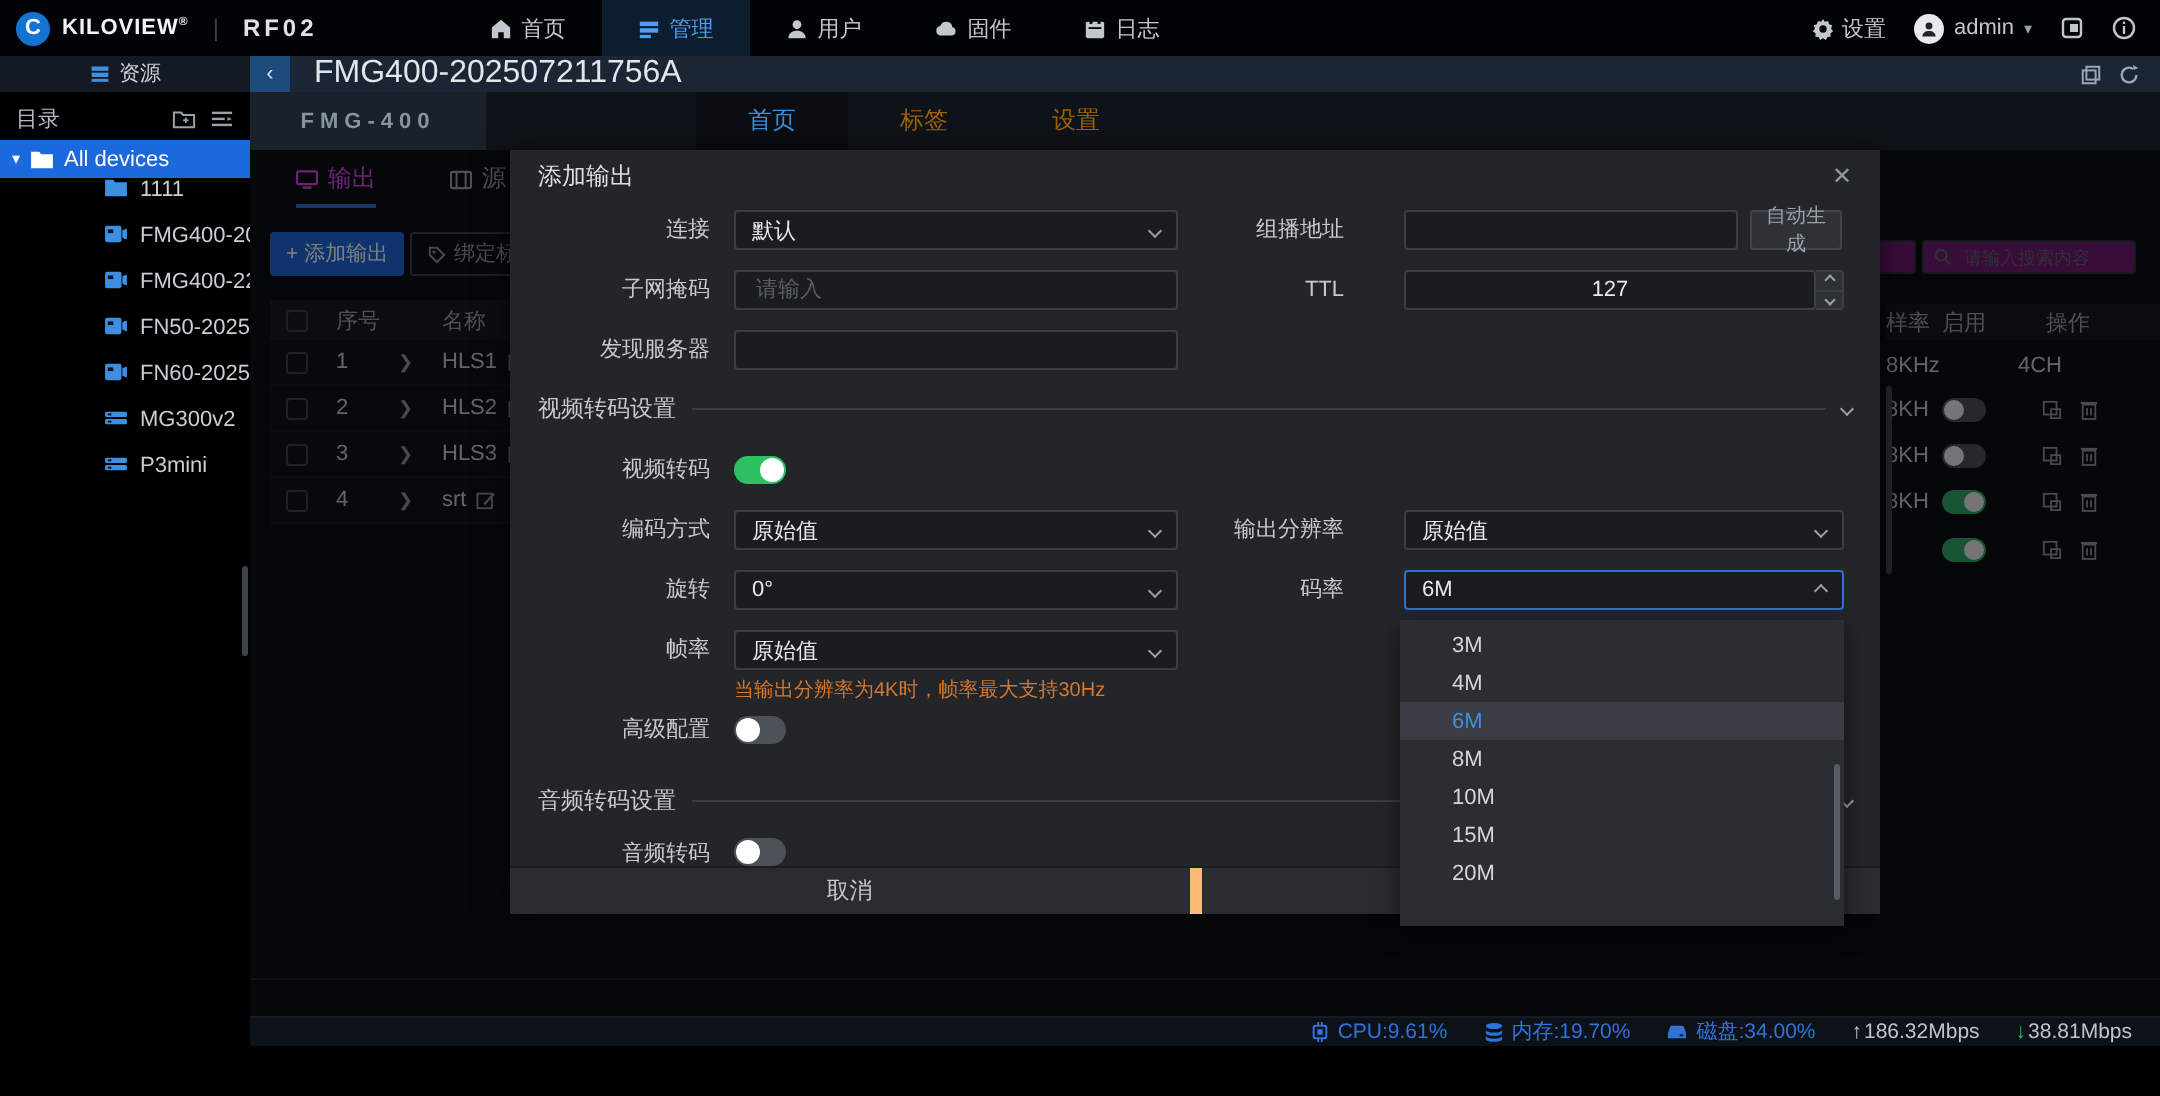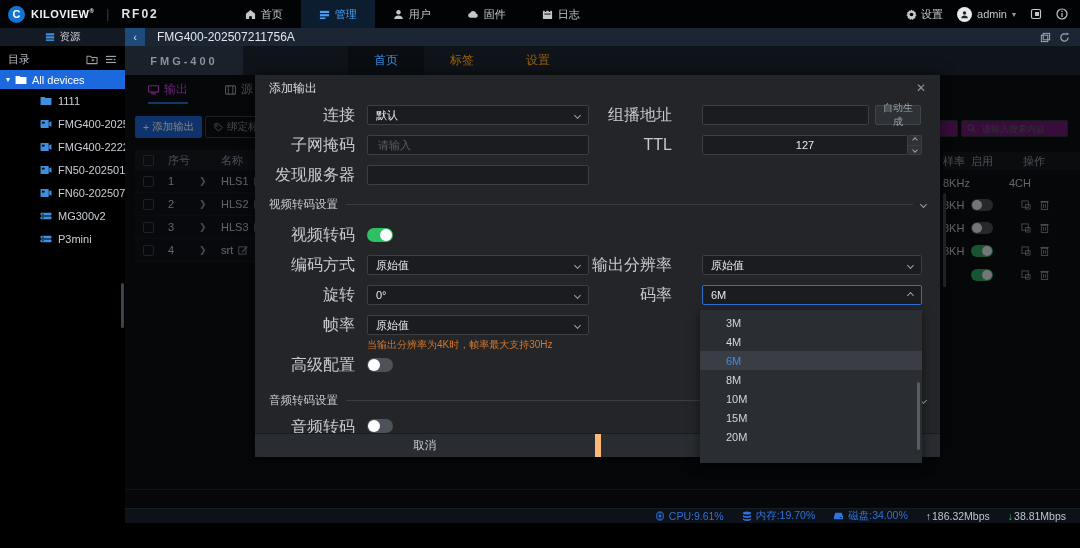--- a/index.html
+++ b/index.html
@@ -24,33 +24,33 @@
   .nav-item.active{background:#0d1d30;color:#4a9ff5;}
   .nav-item.active svg{color:#4a9ff5;}
   .top-right{margin-left:auto;display:flex;align-items:center;gap:14px;padding-right:12px;font-size:11px;color:#c2c7cd;}
   .avatar{width:15px;height:15px;border-radius:50%;background:#e8eaec;display:flex;align-items:center;justify-content:center;}
   .caret-txt{font-size:8px;color:#9aa1a9;}
 
   
   .crumbbar{position:absolute;left:125px;top:28px;width:955px;height:18px;background:#1b2533;display:flex;align-items:center;}
   .backbtn{width:20px;height:18px;background:#1d4b7c;color:#cfe2f5;display:flex;align-items:center;justify-content:center;
     font-size:11px;cursor:pointer;}
-  .crumb-title{margin-left:12px;font-size:12px;color:#e2e6ea;}
+  .crumb-title{margin-left:12px;font-size:16px;color:#e2e6ea;}
   .crumb-icons{margin-left:auto;display:flex;gap:8px;padding-right:10px;color:#9aa6b4;}
 
   
   .sidebar{position:absolute;left:0;top:28px;width:125px;bottom:0;background:#000;}
   .side-head{height:18px;background:#141a24;display:flex;align-items:center;justify-content:center;gap:5px;
     font-size:10.5px;color:#ccd1d7;}
   .side-sub{height:22px;display:flex;align-items:center;padding:0 8px;font-size:11px;color:#b4bac1;margin-top:2px;}
   .side-sub .spacer{flex:1;}
   .side-sub svg{color:#9aa1a9;margin-left:7px;cursor:pointer;}
   .tree-root{height:19px;background:#1c68dd;color:#fff;display:flex;align-items:center;gap:5px;
     padding-left:6px;font-size:11px;cursor:pointer;}
-  .tree-item{height:23px;display:flex;align-items:center;gap:6px;padding-left:40px;font-size:11px;color:#c9ced4;cursor:pointer;}
+  .tree-item{height:23px;display:flex;align-items:flex-start;gap:6px;padding-left:40px;font-size:11px;color:#c9ced4;cursor:pointer;margin-left:12px;}
   .tree-item svg{color:#3f8fe0;flex:none;}
   .tree-item .lbl{white-space:nowrap;overflow:hidden;}
   .side-scroll{position:absolute;right:1px;top:255px;width:3px;height:45px;background:#3c434c;border-radius:2px;}
 
   
   .devicebar{position:absolute;left:125px;top:46px;right:0;height:29px;background:#0f141a;display:flex;align-items:stretch;}
   .dev-chip{width:118px;background:#1a212a;color:#8793a0;display:flex;align-items:center;justify-content:center;
     font-size:11px;letter-spacing:3px;font-weight:bold;}
   .dev-tab{width:76px;display:flex;align-items:center;justify-content:center;font-size:12px;color:#a16207;cursor:pointer;}
   .dev-tab.active{color:#3d8fe0;background:#0a0e13;}
@@ -90,21 +90,21 @@
   .rs-icons{display:flex;gap:9px;color:#8d959f;}
   .content-scroll{position:absolute;left:818px;top:118px;width:3px;height:94px;background:#4a5058;border-radius:2px;}
   .bottom-line{position:absolute;left:0;right:0;top:414px;height:1px;background:#1d232b;}
 
   .overlay{position:absolute;inset:0;background:rgba(0,0,0,.5);}
 
   
   .modal{position:absolute;left:255px;top:75px;width:685px;height:382px;background:#232528;box-shadow:0 0 14px rgba(0,0,0,.6);}
   .modal-head{height:26px;display:flex;align-items:center;padding:0 14px;font-size:12px;color:#dcdfe3;}
   .modal-close{margin-left:auto;color:#8d959f;font-size:12px;cursor:pointer;}
-  .f-label{position:absolute;width:100px;text-align:right;font-size:16px;color:#c6cad0;line-height:20px;}
+  .f-label{position:absolute;width:100px;text-align:right;font-size:11px;color:#c6cad0;line-height:20px;}
   .f-label.r{left:312px;width:105px;}
   .inp{position:absolute;height:20px;background:#1a1c20;border:1px solid #3a3e45;border-radius:2px;
     color:#e7e9ec;font-size:11px;display:flex;align-items:center;padding:0 8px;}
   .inp input{background:transparent;border:none;outline:none;color:#e7e9ec;font-size:11px;width:100%;font-family:inherit;}
   .inp input::placeholder{color:#585e66;}
   .sel{cursor:pointer;}
   .sel .chev{margin-left:auto;}
   .chev{width:5px;height:5px;border-right:1.5px solid #9aa1a9;border-bottom:1.5px solid #9aa1a9;
     transform:rotate(45deg);flex:none;}
   .chev.up{transform:rotate(-135deg);}

